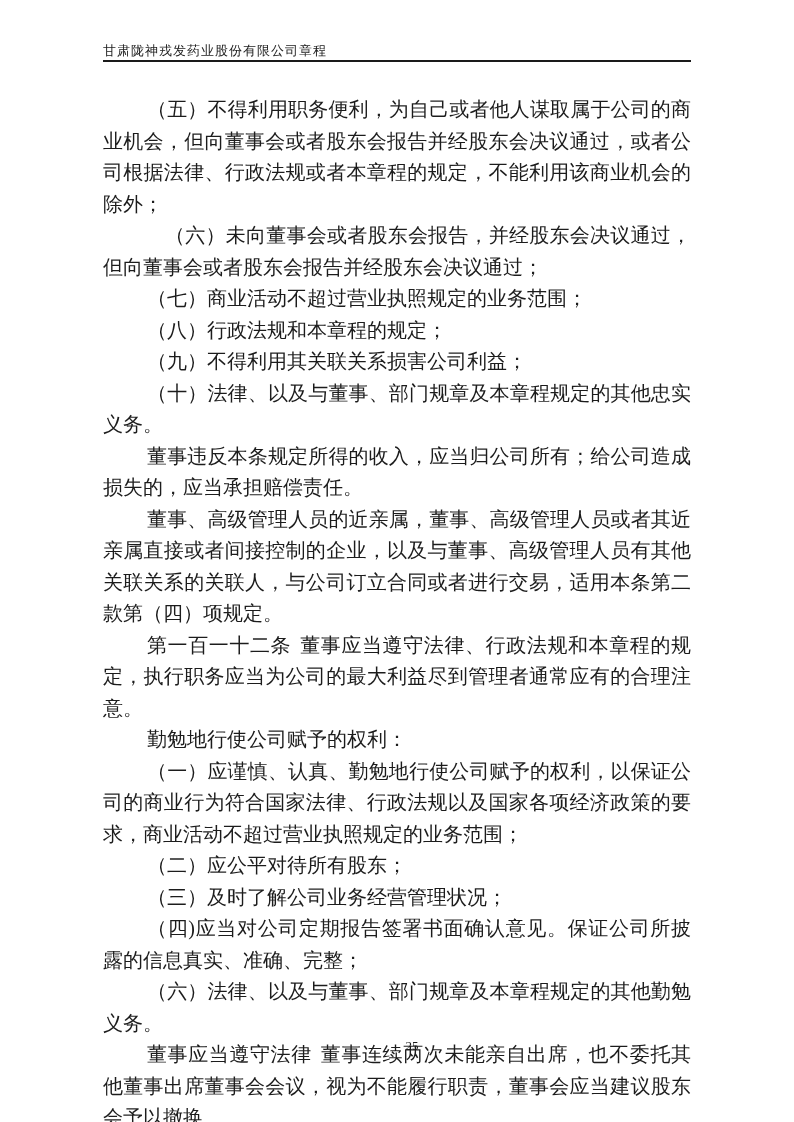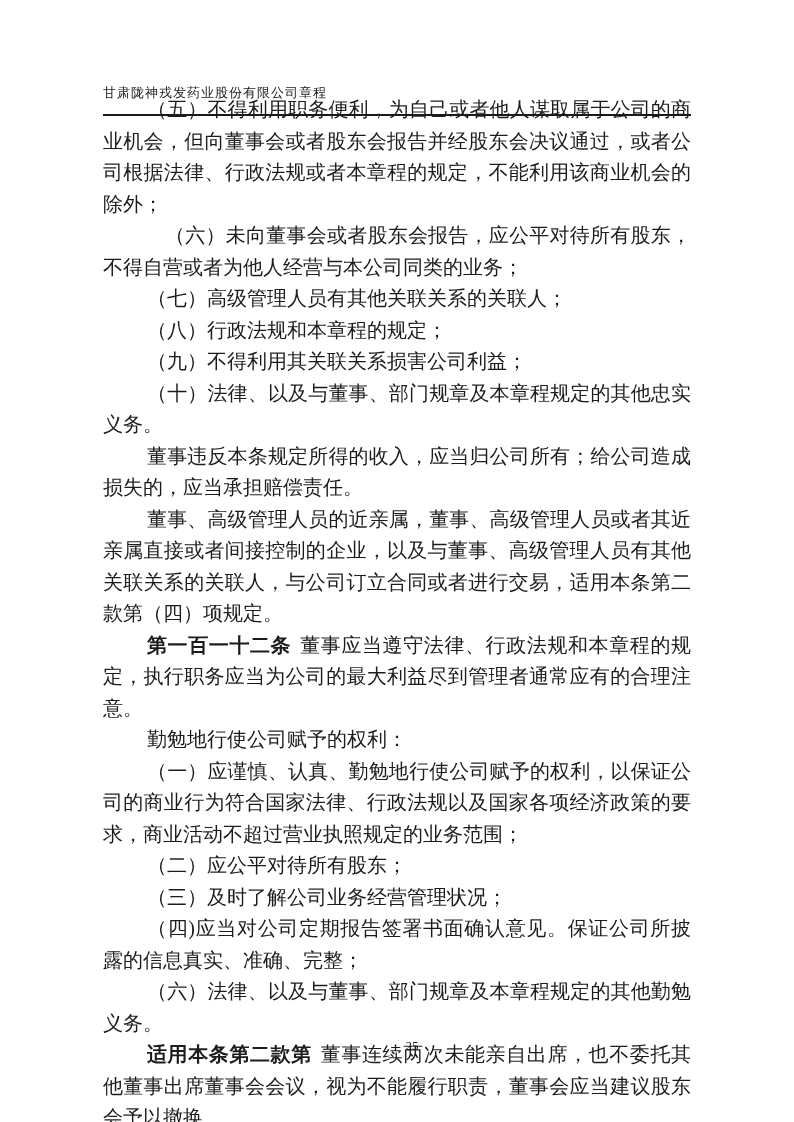--- a/index.html
+++ b/index.html
@@ -16,22 +16,21 @@
   .header {
     position: absolute;
     left: 103px;
     right: 103px;
     top: 42px;
   }
   .header-title {
     font-size: 13px;
     letter-spacing: 1px;
     color: #222;
-    padding-bottom: 12px;
-    margin-top: 42px;
+    padding-bottom: 0;
   }
   .header-rule {
     border: 0;
     border-top: 2px solid #1a1a1a;
     margin: 0;
   }
   .content {
     position: absolute;
     left: 103px;
     right: 103px;
@@ -42,21 +41,21 @@
     text-justify: inter-ideograph;
   }
   .content p {
     margin: 0;
     text-indent: 2.2em;
   }
   .content p.indent-wide {
     text-indent: 3.1em;
   }
   .lead {
-    font-weight: bold;
+    font-weight: normal;
     margin-right: 0.45em;
   }
   .footer {
     position: absolute;
     left: 0;
     right: 0;
     top: 1036px;
     text-align: center;
     margin-left: 30px;
   }
@@ -70,34 +69,34 @@
 
 <div class="page">
 
   <div class="header">
     <div class="header-title">甘肃陇神戎发药业股份有限公司章程</div>
     <hr class="header-rule">
   </div>
 
   <div class="content">
       <p><span>（五）不得利用职务便利，为自己或者他人谋取属于公司的商业机会，但向董事会或者股东会报告并经股东会决议通过，或者公司根据法律、行政法规或者本章程的规定，不能利用该商业机会的除外；</span></p>
-      <p class="indent-wide"><span>（六）未向董事会或者股东会报告，应公平对待所有股东，不得自营或者为他人经营与本公司同类的业务；</span></p>
-      <p><span>（七）高级管理人员有其他关联关系的关联人；</span></p>
+      <p class="indent-wide"><span>（六）未向董事会或者股东会报告，并经股东会决议通过，但向董事会或者股东会报告并经股东会决议通过；</span></p>
+      <p><span>（七）商业活动不超过营业执照规定的业务范围；</span></p>
       <p><span>（八）行政法规和本章程的规定；</span></p>
       <p><span>（九）不得利用其关联关系损害公司利益；</span></p>
       <p><span>（十）法律、以及与董事、部门规章及本章程规定的其他忠实义务。</span></p>
       <p><span>董事违反本条规定所得的收入，应当归公司所有；给公司造成损失的，应当承担赔偿责任。</span></p>
       <p><span>董事、高级管理人员的近亲属，董事、高级管理人员或者其近亲属直接或者间接控制的企业，以及与董事、高级管理人员有其他关联关系的关联人，与公司订立合同或者进行交易，适用本条第二款第（四）项规定。</span></p>
       <p><span class="lead">第一百一十二条</span><span>董事应当遵守法律、行政法规和本章程的规定，执行职务应当为公司的最大利益尽到管理者通常应有的合理注意。</span></p>
       <p><span>勤勉地行使公司赋予的权利：</span></p>
       <p><span>（一）应谨慎、认真、勤勉地行使公司赋予的权利，以保证公司的商业行为符合国家法律、行政法规以及国家各项经济政策的要求，商业活动不超过营业执照规定的业务范围；</span></p>
       <p><span>（二）应公平对待所有股东；</span></p>
       <p><span>（三）及时了解公司业务经营管理状况；</span></p>
       <p><span>（四)应当对公司定期报告签署书面确认意见。保证公司所披露的信息真实、准确、完整；</span></p>
       <p><span>（六）法律、以及与董事、部门规章及本章程规定的其他勤勉义务。</span></p>
-      <p><span class="lead">适用本条第二款第</span><span>董事连续两次未能亲自出席，也不委托其他董事出席董事会会议，视为不能履行职责，董事会应当建议股东会予以撤换。</span></p>
+      <p><span class="lead">董事应当遵守法律</span><span>董事连续两次未能亲自出席，也不委托其他董事出席董事会会议，视为不能履行职责，董事会应当建议股东会予以撤换。</span></p>
     </div>
 
   <div class="footer">
     <span class="page-number">25</span>
   </div>
 
 </div>
 
 </body></html>

